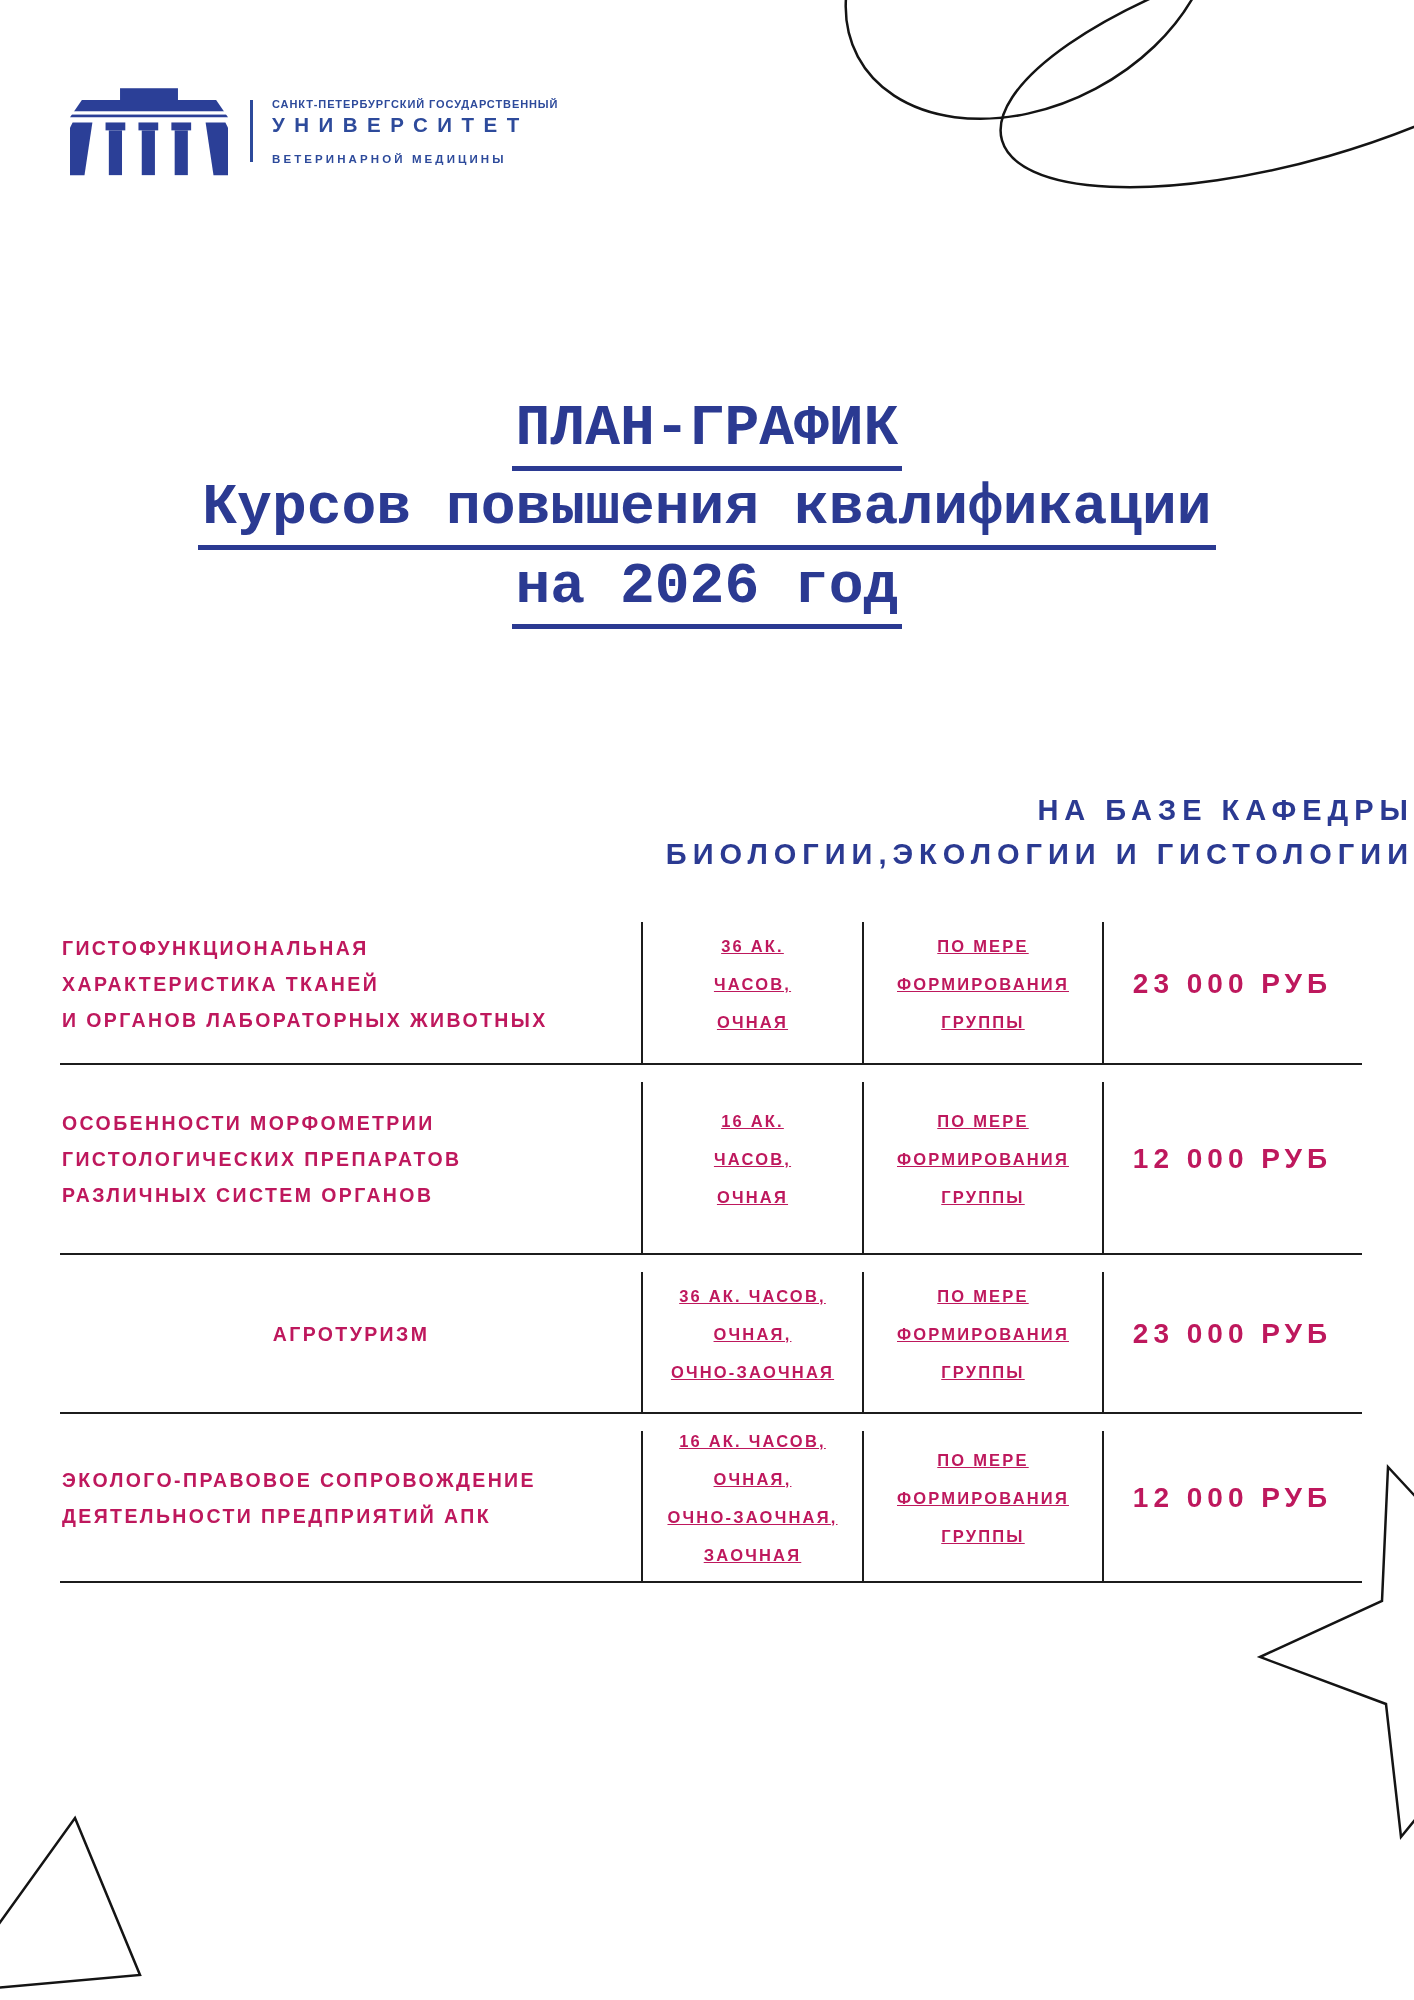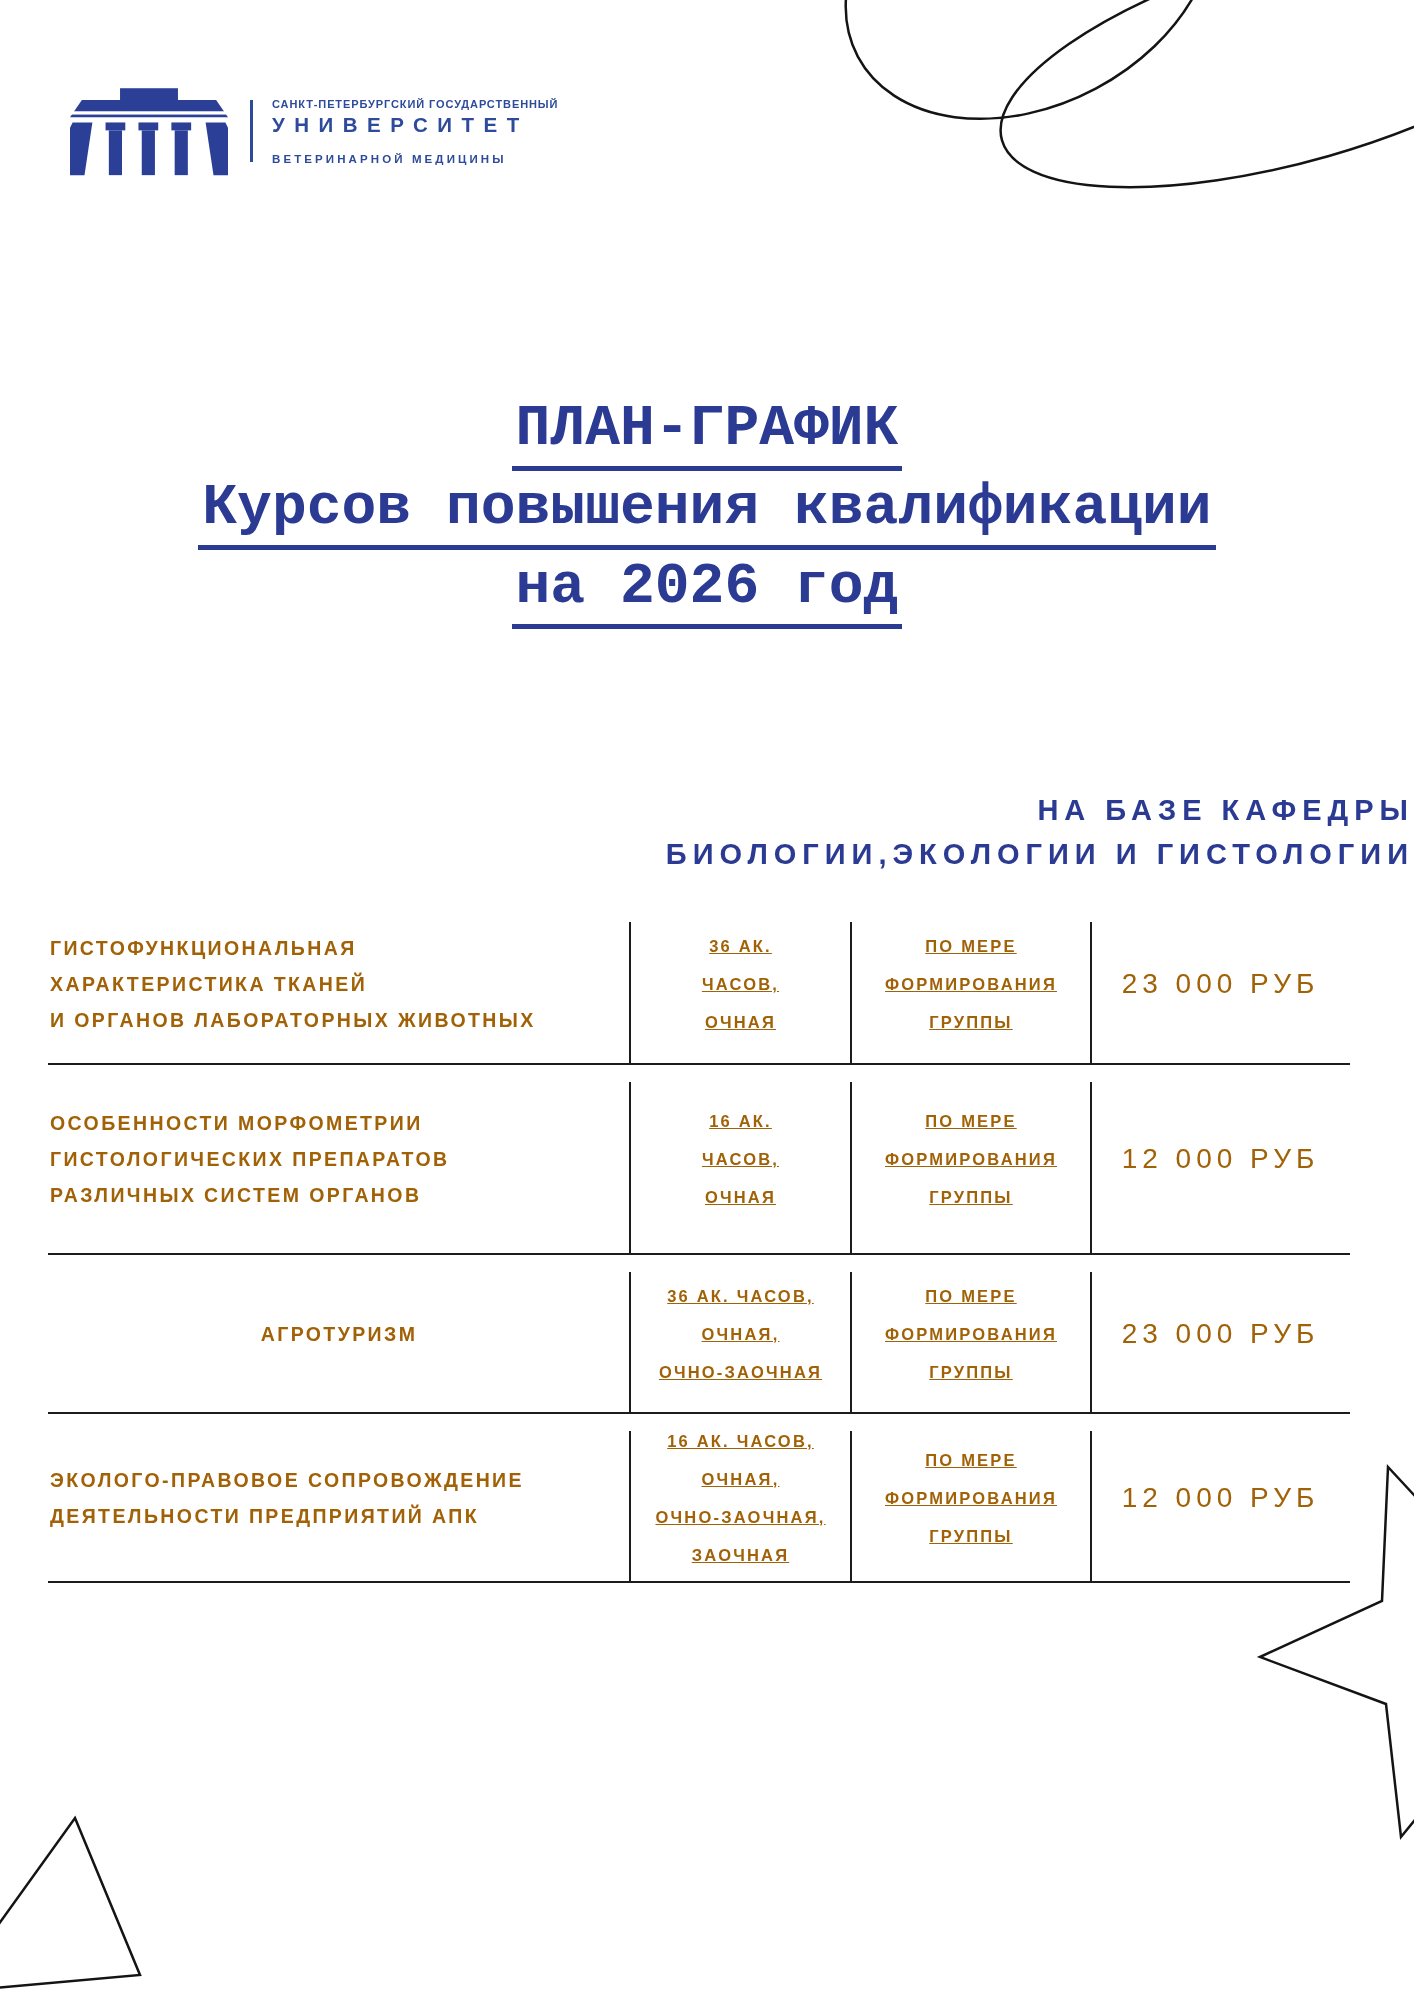--- a/index.html
+++ b/index.html
@@ -28,35 +28,35 @@
   .title{position:absolute;top:392px;left:0;width:100%;text-align:center;color:#2b3a92;}
   .title-line{line-height:73px;font-size:58px;font-weight:bold;letter-spacing:0;font-family:Liberation Mono, monospace;}
   .title-line span{display:inline-block;border-bottom:5px solid #2b3a92;padding:0 4px 1px 4px;}
 
   
   .section{position:absolute;top:793px;left:0;width:100%;text-align:center;color:#2b3a92;}
   .section-line{font-size:29px;font-weight:bold;letter-spacing:6px;line-height:34px;text-align:right;}
   .section-line + .section-line{margin-top:10px;}
 
   
-  .table{position:absolute;top:905px;left:48px;width:1302px;color:#a16207;}
+  .table{position:absolute;top:905px;left:60px;width:1302px;color:#be185d;}
   .row{display:grid;grid-template-columns:582px 221px 240px 259px;border-bottom:2px solid #1c1c1c;position:relative;}
   .r1{height:158px;}
   .r2{height:188px;}
   .r3{height:157px;}
   .r4{height:167px;}
   .cell{display:flex;align-items:center;justify-content:center;position:relative;text-align:center;}
   .cell.c1{justify-content:flex-start;text-align:left;padding-left:2px;}
   .row.center-name .cell.c1{justify-content:center;text-align:center;padding-left:0;}
   .cell.c2::before,.cell.c3::before,.cell.c4::before{
     content:"";position:absolute;left:-1px;top:17px;bottom:0;width:2px;background:#1c1c1c;
   }
   .name{font-size:19.5px;font-weight:bold;letter-spacing:2.4px;line-height:36px;white-space:pre-line;}
   .hours,.sched{font-size:16.5px;font-weight:bold;letter-spacing:2.2px;line-height:38px;white-space:pre-line;padding:0 6px;text-decoration:underline;}
-  .price{font-size:28px;font-weight:normal;letter-spacing:5px;white-space:nowrap;}
+  .price{font-size:28px;font-weight:bold;letter-spacing:5px;white-space:nowrap;}
 </style>
 </head>
 <body>
 
 <div class="page">
 
   <svg class="decor" viewBox="0 0 1414 2000" fill="none">
     <ellipse cx="1030" cy="-35" rx="195" ry="140" transform="rotate(-28 1030 -35)" stroke="#141414" stroke-width="2.5"></ellipse>
     <ellipse cx="1300" cy="55" rx="310" ry="105" transform="rotate(-16 1300 55)" stroke="#141414" stroke-width="2.5"></ellipse>
     <polygon points="1260,1657 1382,1601 1388,1467 1479,1565 1609,1530 1543,1647 1617,1759 1485,1733 1401,1837 1386,1704" stroke="#141414" stroke-width="2.5"></polygon>

